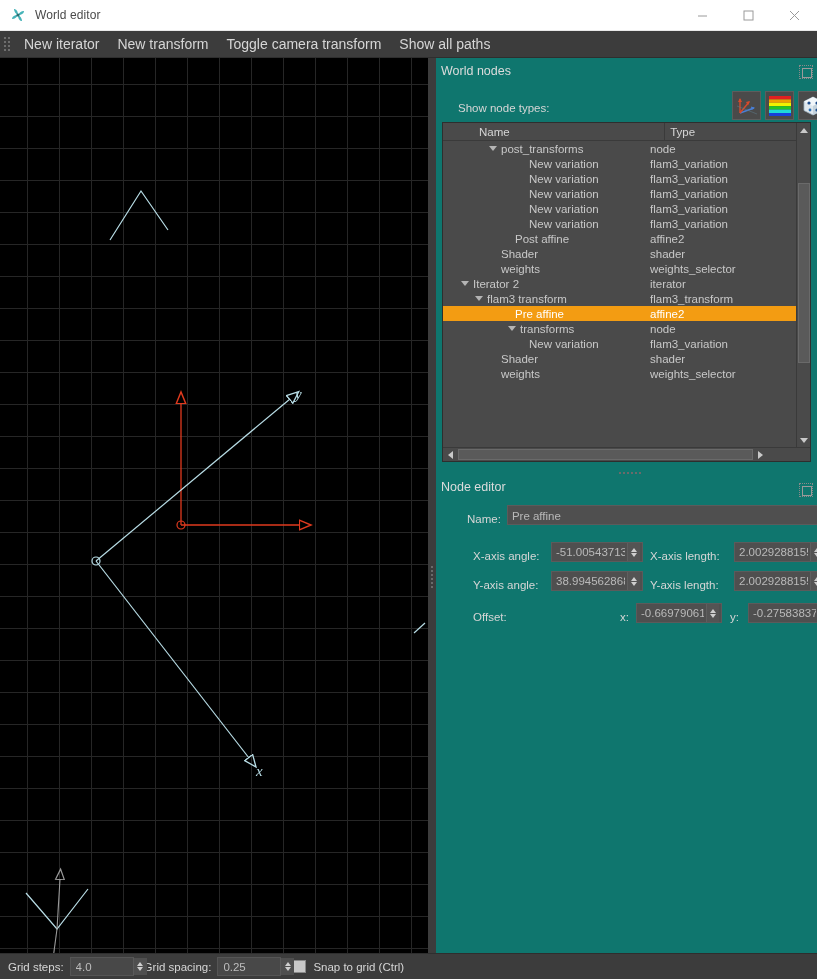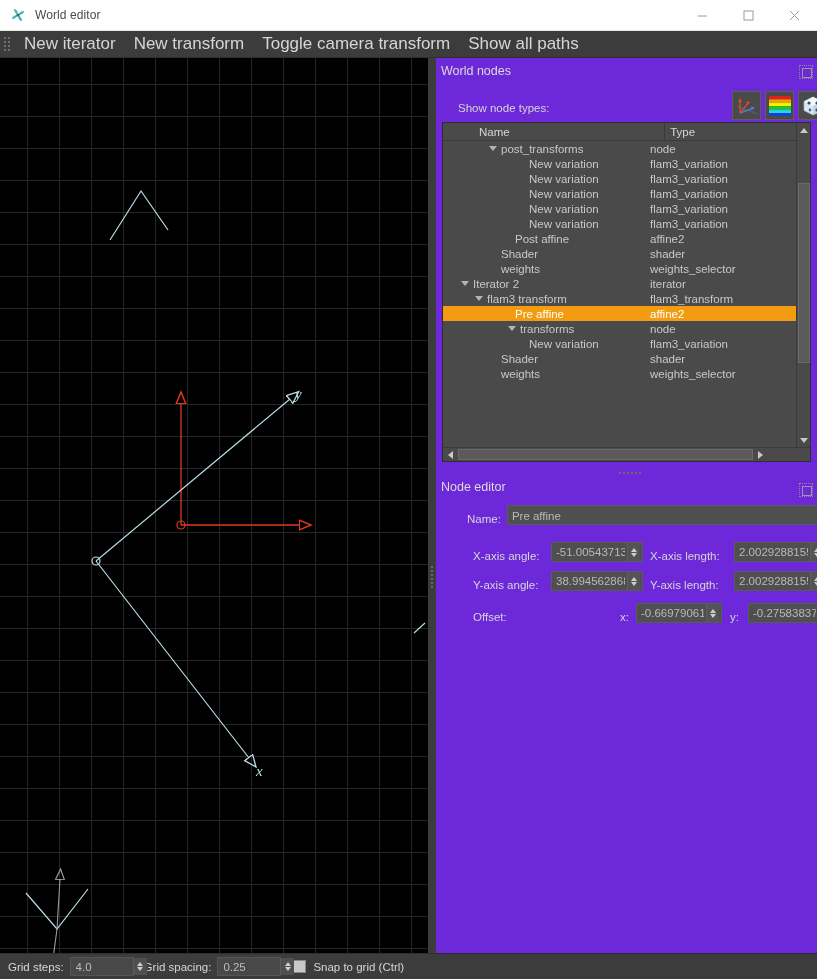--- a/index.html
+++ b/index.html
@@ -48,21 +48,21 @@
     border-bottom: 1px solid #2e2e2e;
   }
   .grip {
     width: 9px; height: 18px; margin-left: 3px; margin-right: 3px;
     position: relative; flex: none;
   }
   .grip i {
     position: absolute; width: 2px; height: 2px; background: #6e6e6e;
   }
   .tb-item {
-    font-size: 17px; color: #d6d6d6;
+    font-size: 14px; color: #d6d6d6;
     padding: 4px 9px; white-space: nowrap;
   }
 
   
   .canvas-wrap {
     position: absolute; left: 0; top: 58px;
     width: 428px; height: 895px;
     background: #000000;
     overflow: hidden;
   }
@@ -124,21 +124,21 @@
   .spin .arrows .dn { border-top: 4px solid #cfcfcf; }
   .chk {
     width: 13px; height: 13px; background: #c9c9c9;
     border: 1px solid #8a8a8a; flex: none;
   }
 
   
   .dock {
     position: absolute; left: 436px; top: 58px;
     width: 381px; height: 895px;
-    background: #6d28d9;
+    background: #0f766e;
   }
   .panel-title {
     font-size: 12.5px; color: #dcdcdc;
     padding: 6px 0 0 5px;
   }
   .float-btn {
     position: absolute; right: 4px;
     width: 14px; height: 14px;
     border: 1px dotted #8a8a8a;
   }

